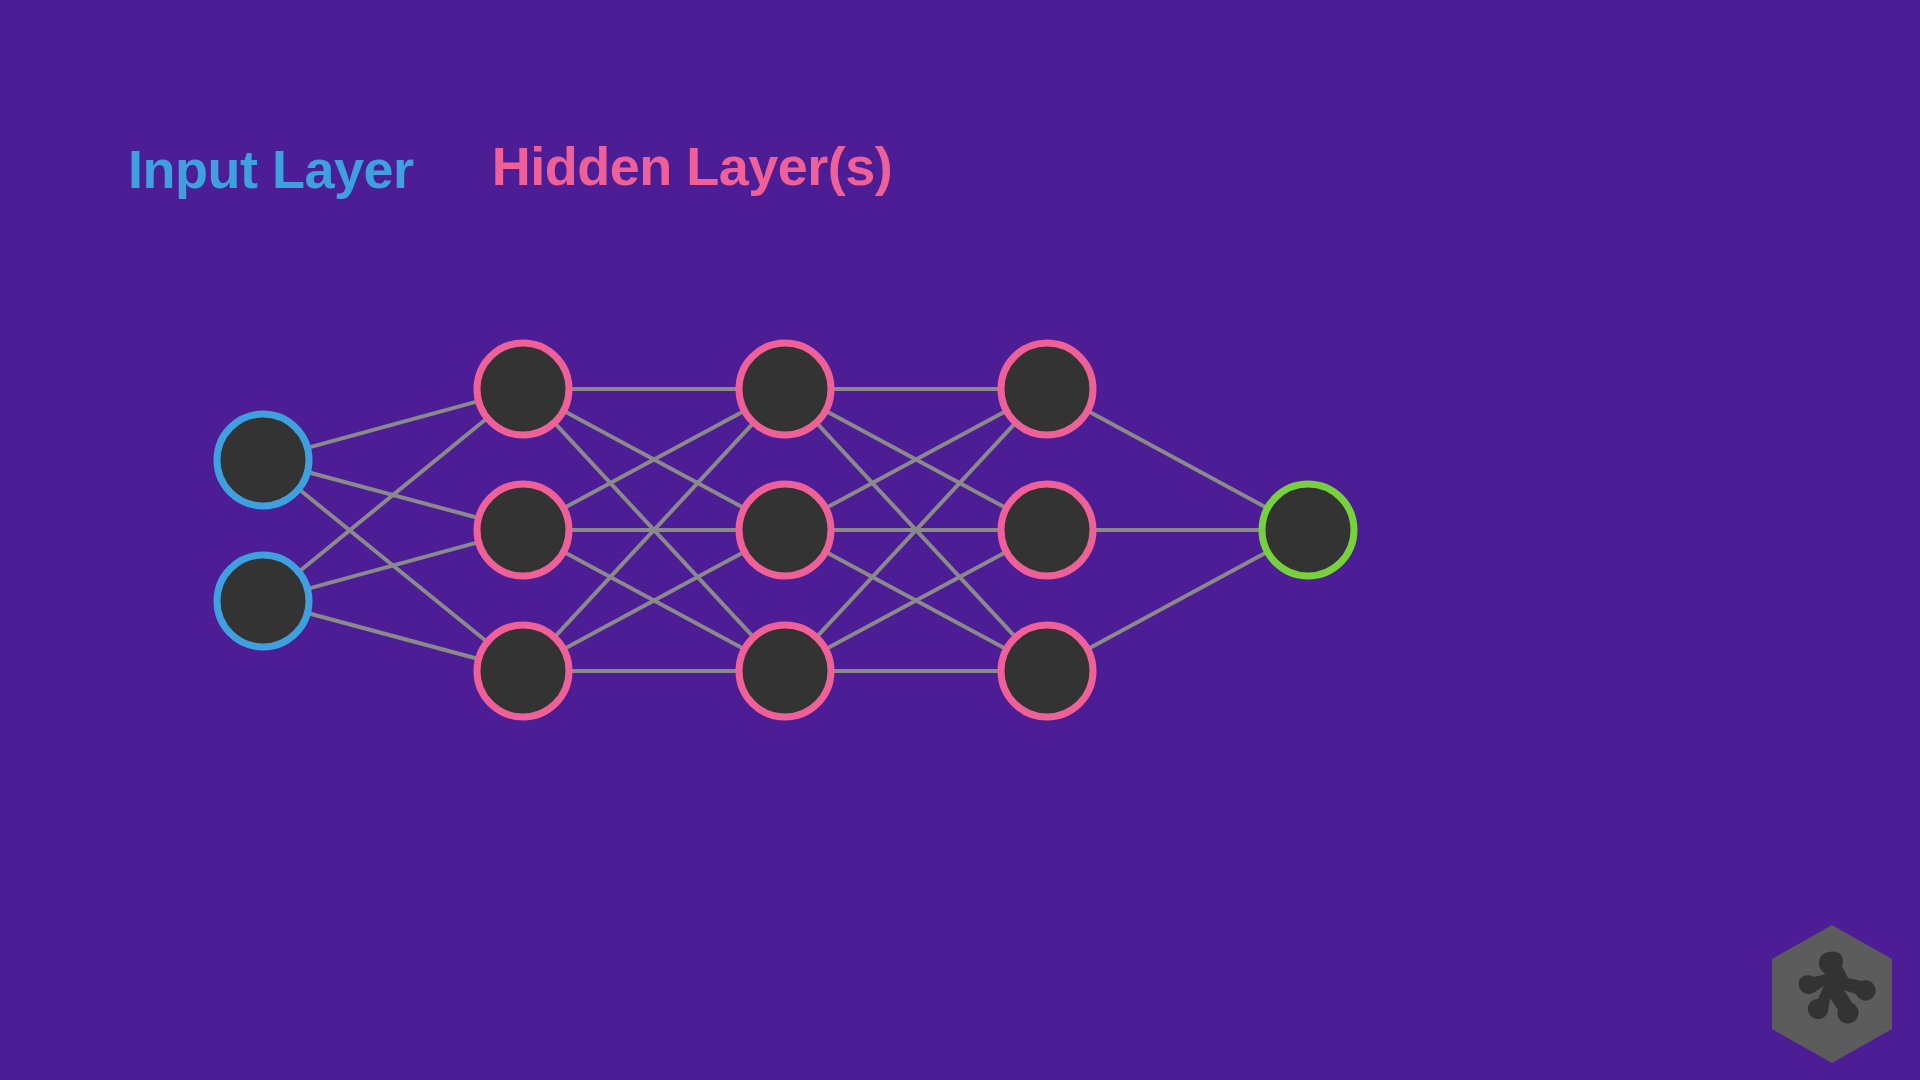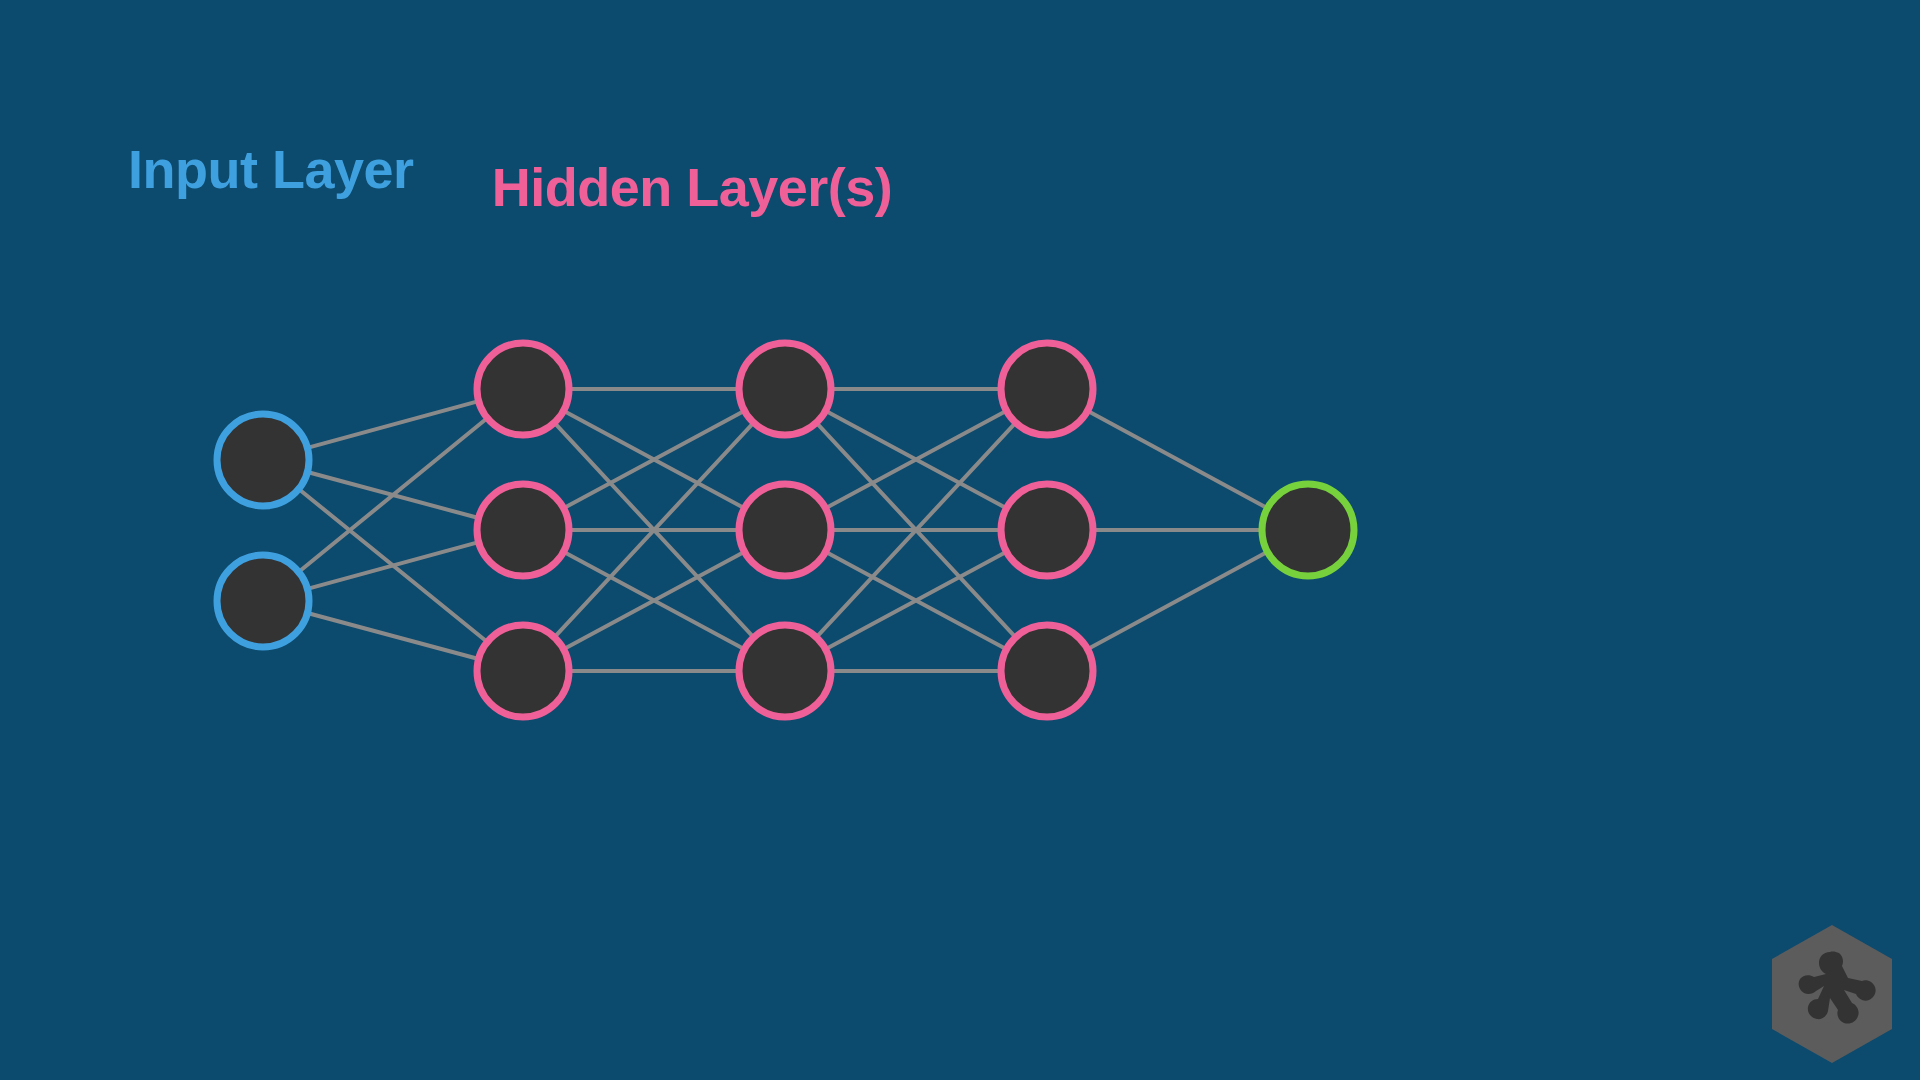--- a/index.html
+++ b/index.html
@@ -11,21 +11,21 @@
     width: 1920px;
     height: 1080px;
     overflow: hidden;
     font-family: "Liberation Sans", sans-serif;
     position: relative;
   }
   #stage {
     position: relative;
     width: 1920px;
     height: 1080px;
-    background: #0c4a6e;
+    background: #4c1d95;
   }
   #net-svg {
     position: absolute;
     left: 0;
     top: 0;
     width: 1920px;
     height: 1080px;
     display: block;
   }
   .layer-labels {
@@ -44,21 +44,21 @@
     white-space: nowrap;
     line-height: 1;
   }
   #label-input {
     left: 128px;
     top: 142px;
     color: #3fa0e0;
   }
   #label-hidden {
     left: 692px;
-    top: 160px;
+    top: 139px;
     color: #f06098;
     transform: translateX(-50%);
   }
   #label-output {
     left: 1616px;
     top: 142px;
     color: #76d13c;
     transform: translateX(-50%);
   }
   #watermark {

